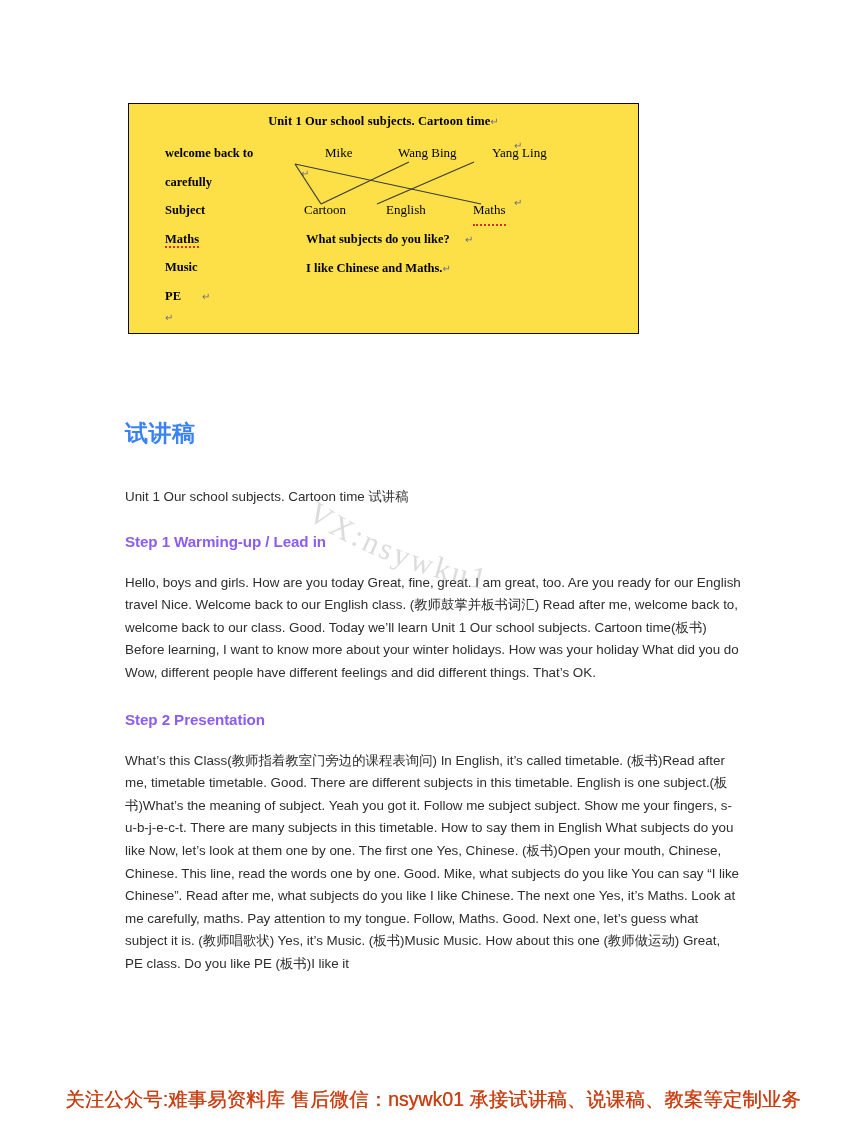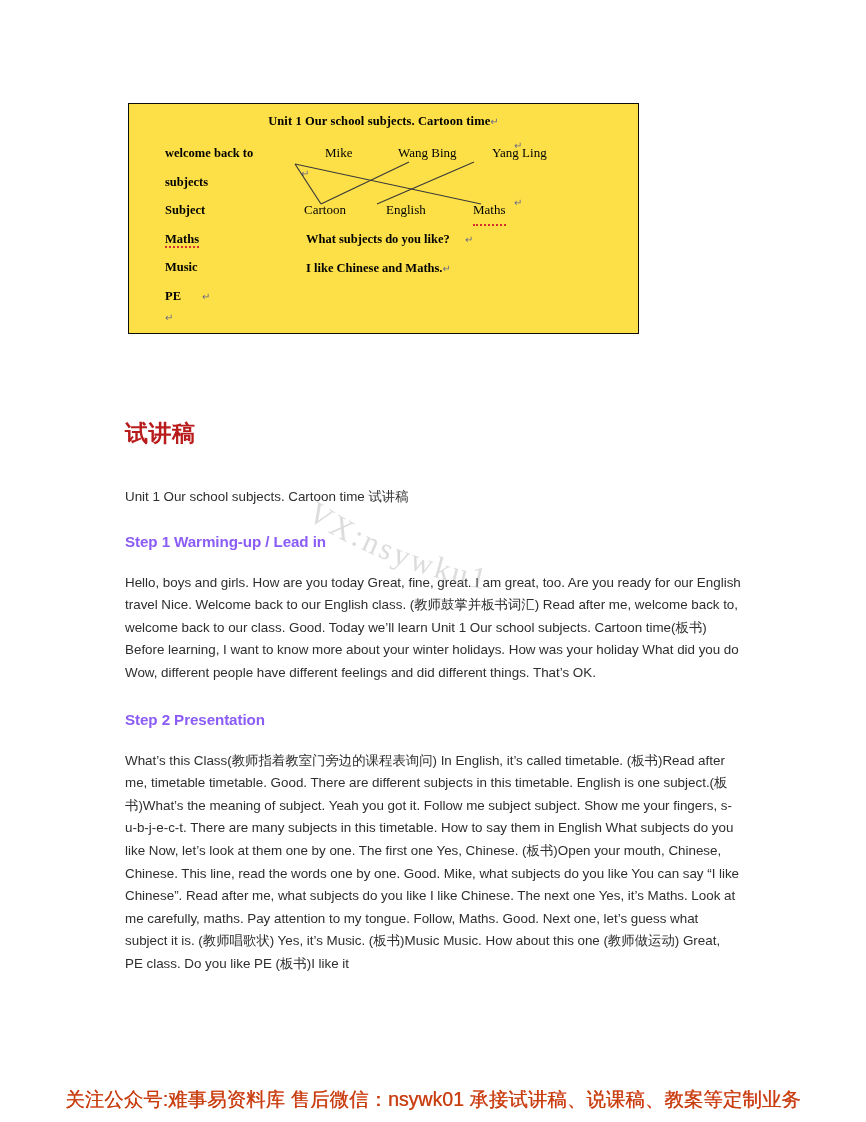--- a/index.html
+++ b/index.html
@@ -134,21 +134,21 @@
   .doc {
     position: absolute;
     left: 125px;
     top: 418px;
     width: 616px;
   }
   h1.doc-title {
     font-family: "Liberation Serif", serif;
     font-weight: bold;
     font-size: 23px;
-    color: #b91c1c;
+    color: #3b82f6;
     margin: 0 0 37px 0;
     letter-spacing: 0.5px;
   }
   .para {
     font-size: 13.4px;
     line-height: 22.6px;
     color: #2e2e2e;
     margin: 0 0 24px 0;
     text-align: left;
     word-spacing: -0.1px;
@@ -207,21 +207,21 @@
 
   <div class="fig-title">
     <span>Unit 1 Our school subjects. Cartoon time</span><span class="pilcrow">↵</span>
   </div>
 
   <div class="fig-leftcol">
     <div class="row">
       <span>welcome back to</span>
     </div>
     <div class="row">
-      <span>subjects</span>
+      <span>carefully</span>
     </div>
     <div class="row">
       <span>Subject</span>
     </div>
     <div class="row">
       <span class="sp-err">Maths</span>
     </div>
     <div class="row">
       <span>Music</span>
     </div>

